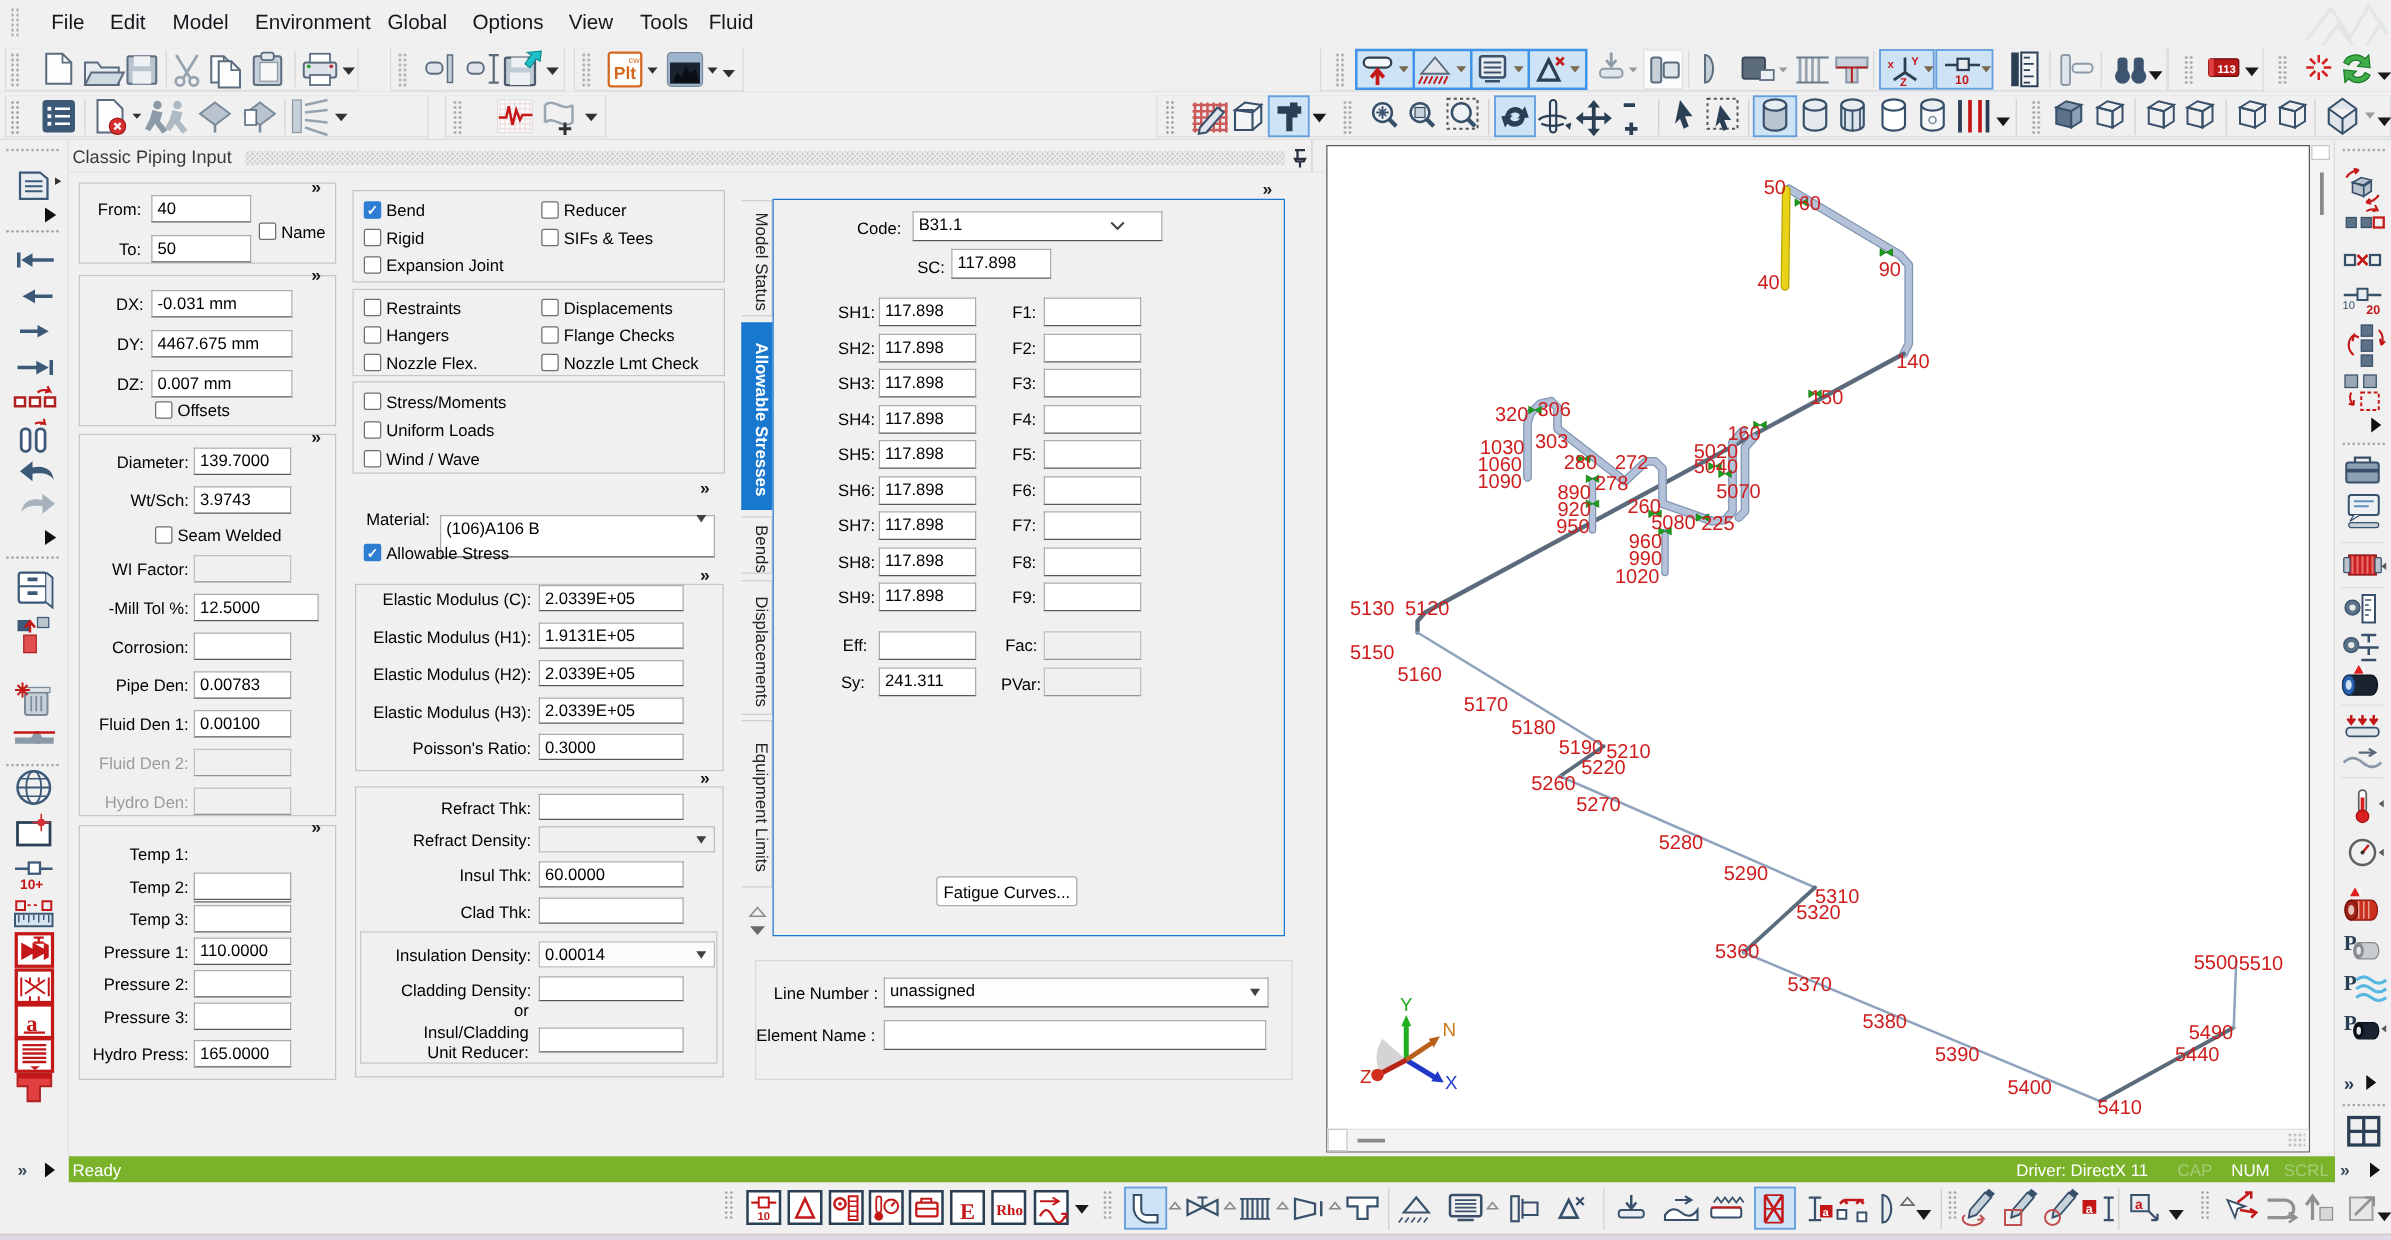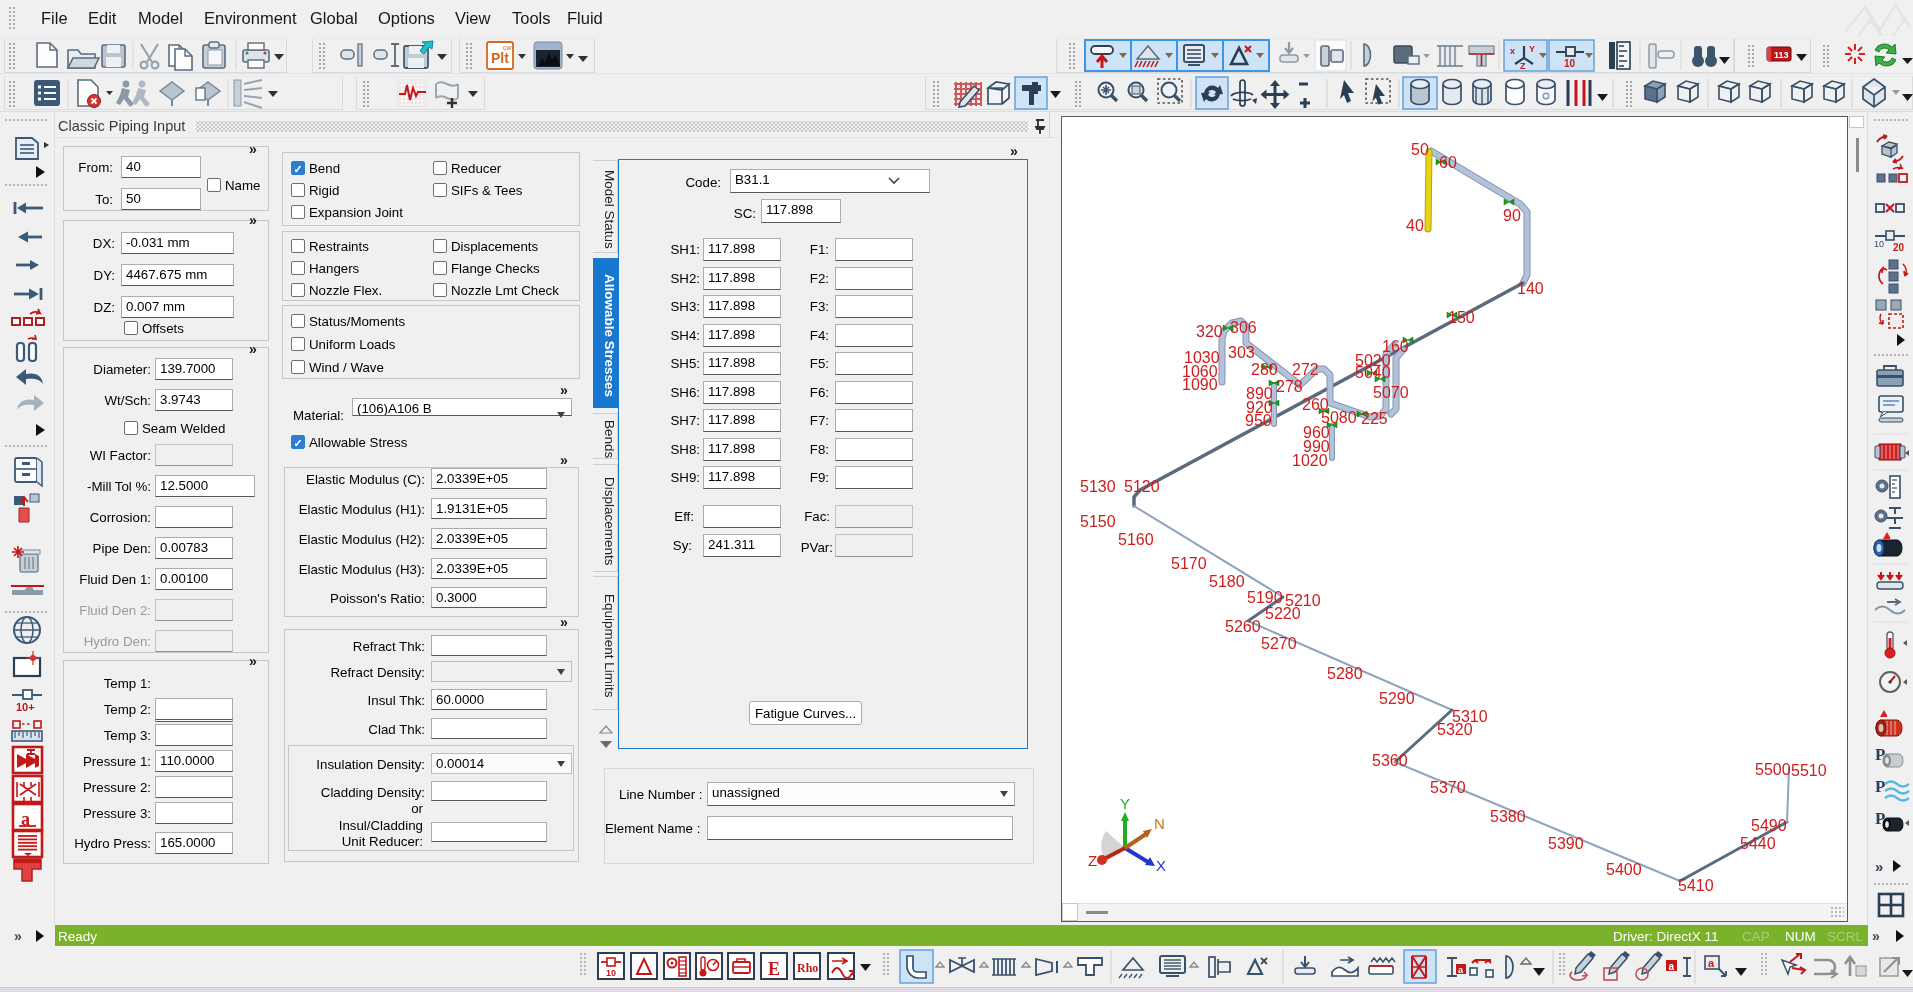--- a/index.html
+++ b/index.html
@@ -574,28 +574,28 @@
 <div class="cb" style="left:291px;top:261px"></div>
 <div class="lbl" style="left:309px;top:261px">Hangers</div>
 <div class="cb" style="left:433px;top:261px"></div>
 <div class="lbl" style="left:451px;top:261px">Flange Checks</div>
 <div class="cb" style="left:291px;top:283px"></div>
 <div class="lbl" style="left:309px;top:283px">Nozzle Flex.</div>
 <div class="cb" style="left:433px;top:283px"></div>
 <div class="lbl" style="left:451px;top:283px">Nozzle Lmt Check</div>
 <div class="grp" style="left:282px;top:305px;width:298px;height:74px"></div>
 <div class="cb" style="left:291px;top:314px"></div>
-<div class="lbl" style="left:309px;top:314px">Status/Moments</div>
+<div class="lbl" style="left:309px;top:314px">Stress/Moments</div>
 <div class="cb" style="left:291px;top:337px"></div>
 <div class="lbl" style="left:309px;top:337px">Uniform Loads</div>
 <div class="cb" style="left:291px;top:360px"></div>
 <div class="lbl" style="left:309px;top:360px">Wind / Wave</div>
 <div class="chev" style="left:560px;top:382px">»</div>
 <div class="lbl" style="left:293px;top:408px">Material:</div>
-<div class="dd" style="left:352px;top:398px;width:220px;height:18px">(106)A106 B</div>
+<div class="dd" style="left:352px;top:412px;width:220px;height:34px">(106)A106 B</div>
 <div class="dar" style="left:557px;top:412px;transform:scale(1.0)"></div>
 <div class="cbc" style="left:291px;top:435px">✓</div>
 <div class="lbl" style="left:309px;top:435px">Allowable Stress</div>
 <div class="chev" style="left:560px;top:452px">»</div>
 <div class="grp" style="left:284px;top:467px;width:295px;height:150px"></div>
 <div class="lblr" style="left:245px;top:472px;width:180px">Elastic Modulus (C):</div>
 <div class="inp" style="left:431px;top:468px;width:116px;height:21px">2.0339E+05</div>
 <div class="lblr" style="left:245px;top:502px;width:180px">Elastic Modulus (H1):</div>
 <div class="inp" style="left:431px;top:498px;width:116px;height:21px">1.9131E+05</div>
 <div class="lblr" style="left:245px;top:532px;width:180px">Elastic Modulus (H2):</div>

